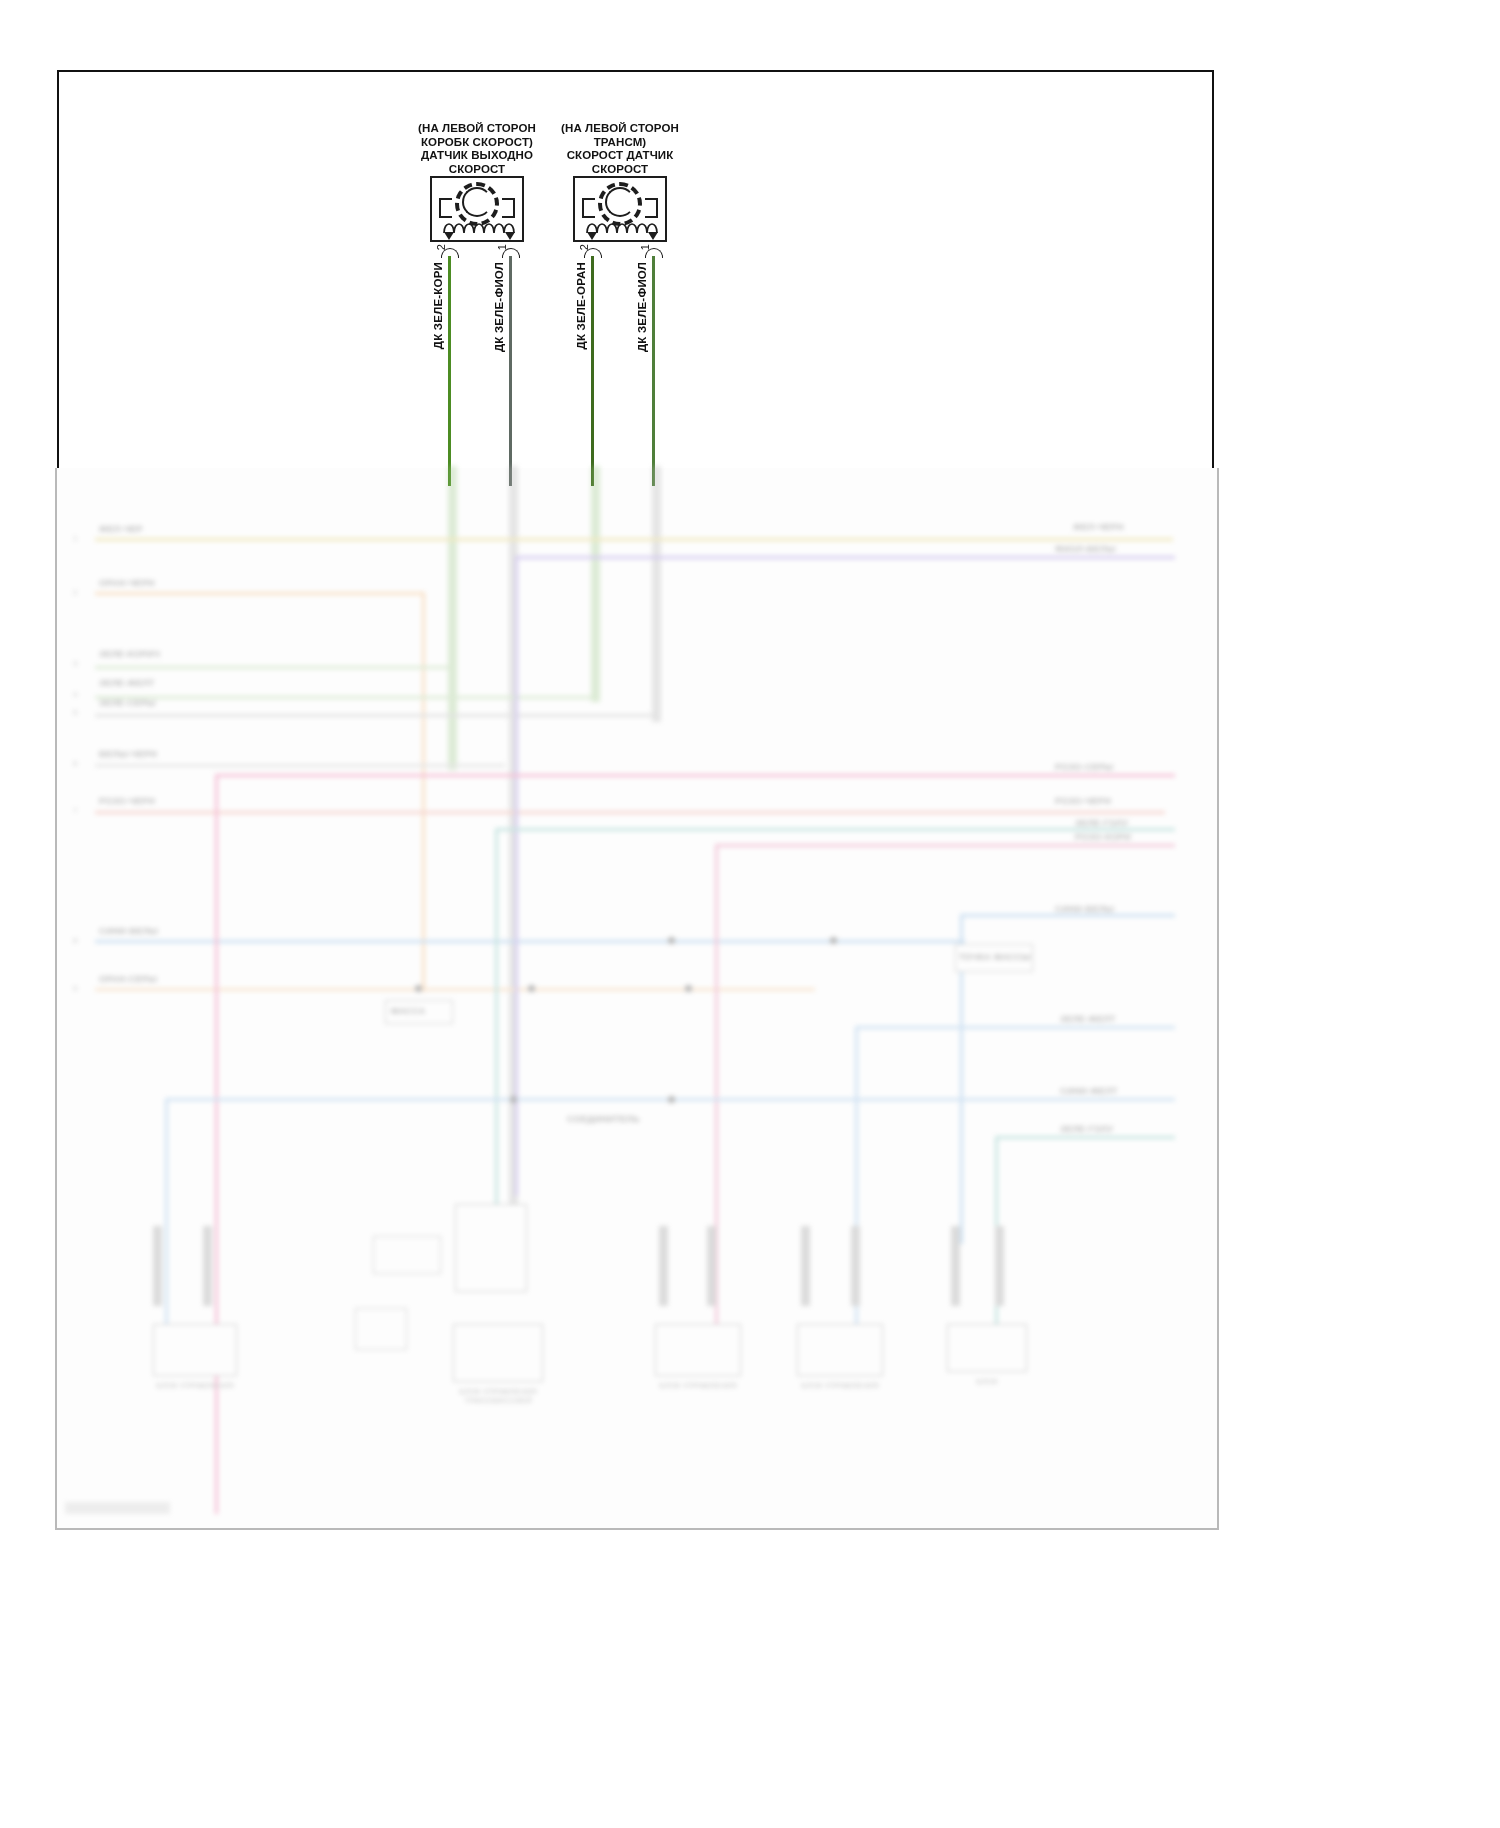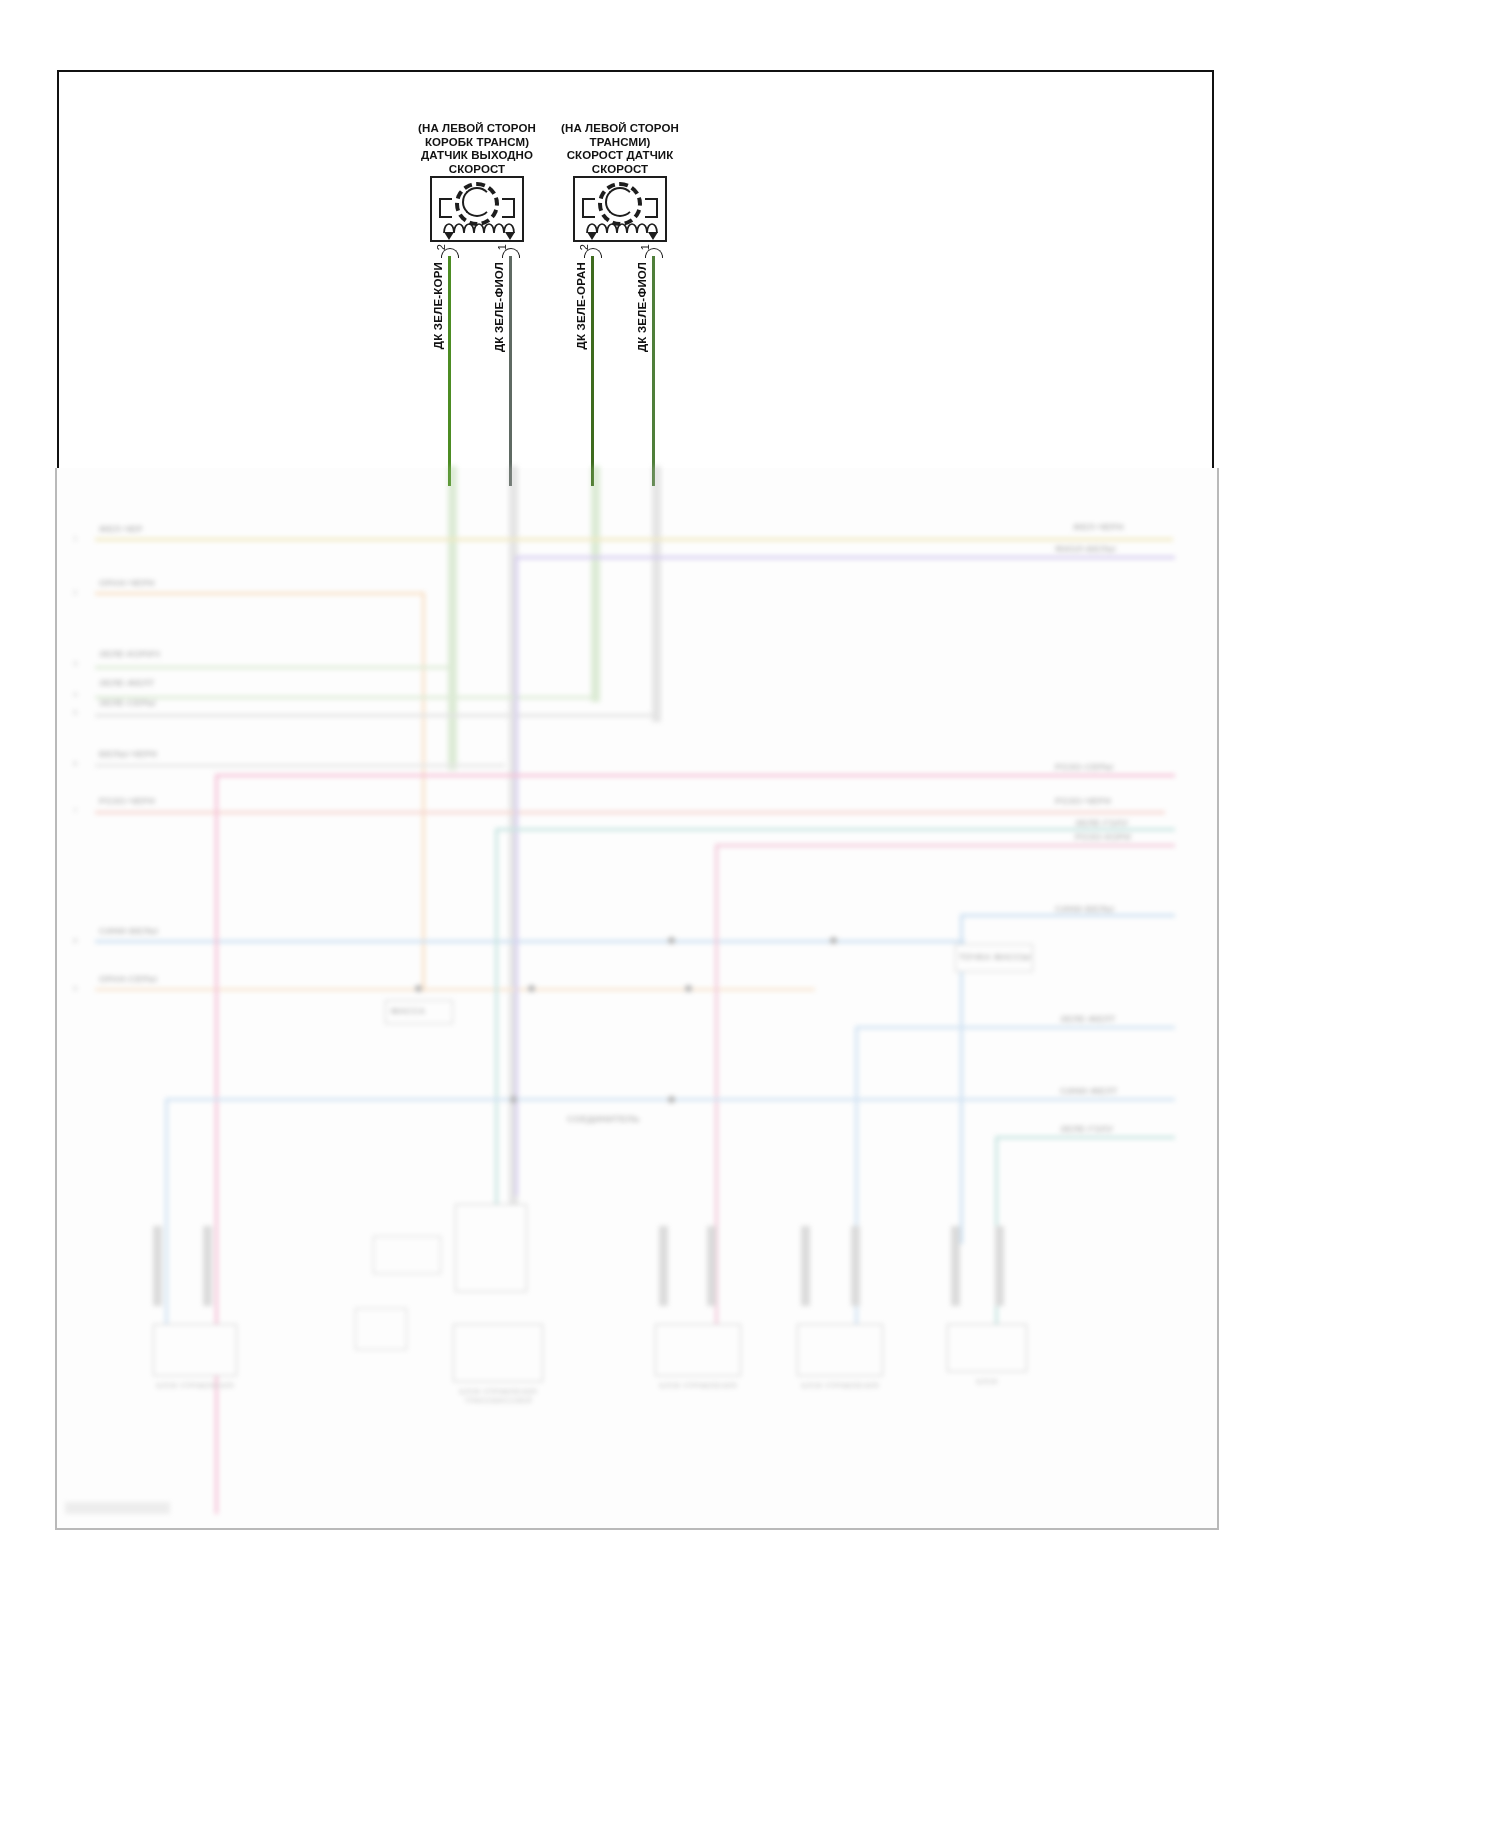--- a/index.html
+++ b/index.html
@@ -57,21 +57,21 @@
 
 <div id="page">
 
   <div class="frame-top" style="left:57px;top:70px;width:1153px;height:400px;"></div>
   <div class="frame-bottom" style="left:55px;top:468px;width:1160px;height:1060px;"></div>
 
   <div class="sensor">
 
     <div class="sensor-caption" style="left:362px;top:122px;">
       <div>(НА ЛЕВОЙ СТОРОН</div>
-      <div>КОРОБК ТРАНСМ)</div>
+      <div>КОРОБК СКОРОСТ)</div>
       <div>ДАТЧИК ВЫХОДНО</div>
       <div>СКОРОСТ</div>
     </div>
 
     <div class="sensor-box" style="left:430px;top:176px;">
       <div class="dash-ring"></div>
       <div class="ring"></div>
       <div class="brk l"></div>
       <div class="brk r"></div>
       <svg class="coil" viewBox="0 0 72 14" preserveAspectRatio="none">
@@ -90,21 +90,21 @@
     <div class="wire-v" style="left:509px;top:256px;height:230px;background:#5f6a63;"></div>
 
     <div class="wire-lbl" style="left:432px;top:262px;">ДК ЗЕЛЕ-КОРИ</div>
     <div class="wire-lbl" style="left:493px;top:262px;">ДК ЗЕЛЕ-ФИОЛ</div>
   </div>
 
   <div class="sensor">
 
     <div class="sensor-caption" style="left:505px;top:122px;">
       <div>(НА ЛЕВОЙ СТОРОН</div>
-      <div>ТРАНСМИ)</div>
+      <div>ТРАНСМ)</div>
       <div>СКОРОСТ ДАТЧИК</div>
       <div>СКОРОСТ</div>
     </div>
 
     <div class="sensor-box" style="left:573px;top:176px;">
       <div class="dash-ring"></div>
       <div class="ring"></div>
       <div class="brk l"></div>
       <div class="brk r"></div>
       <svg class="coil" viewBox="0 0 72 14" preserveAspectRatio="none">

